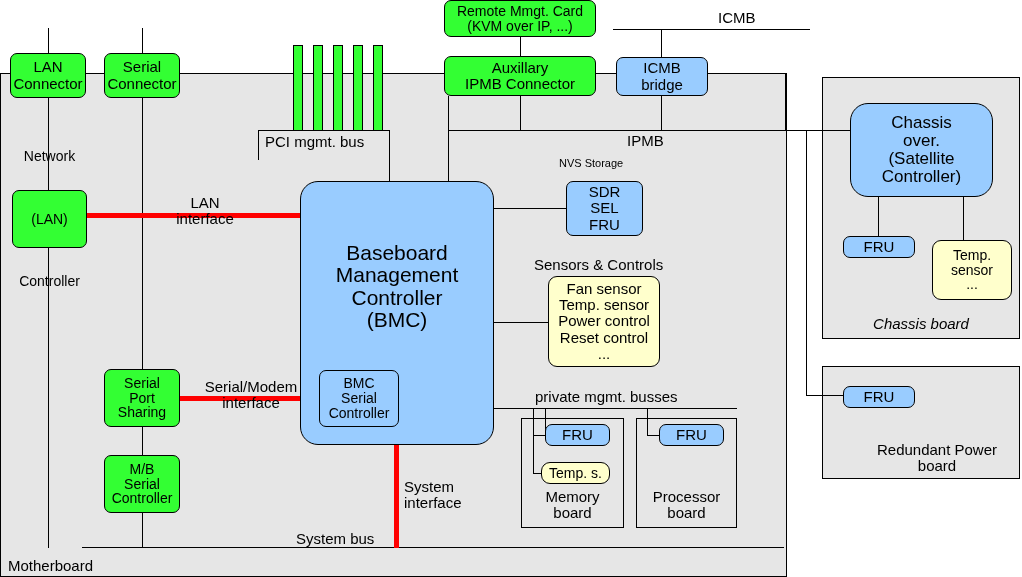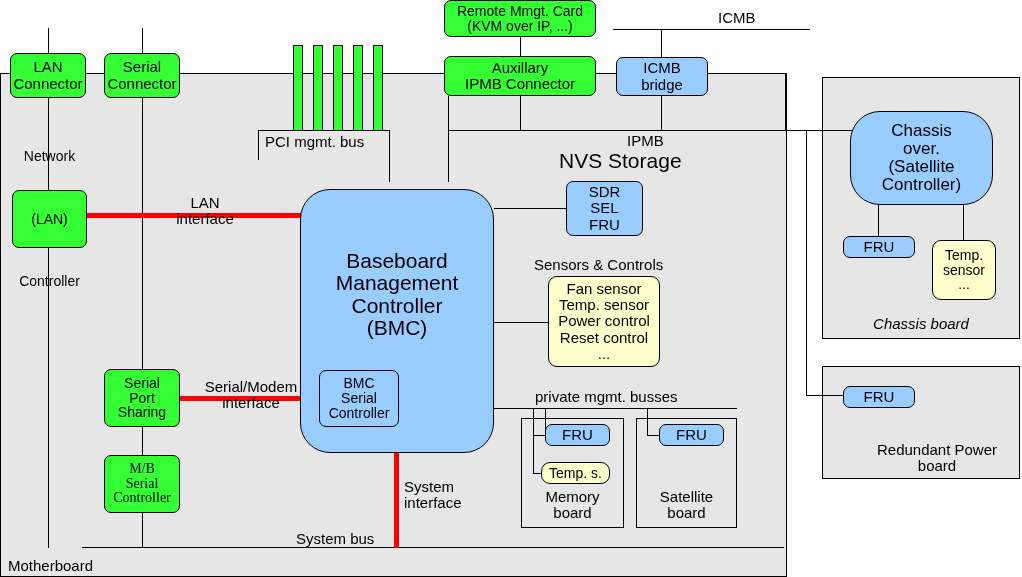--- a/index.html
+++ b/index.html
@@ -41,21 +41,21 @@
     align-items: center;
     justify-content: center;
     text-align: center;
     line-height: 1.07;
     color: #000000;
     white-space: nowrap;
   }
   .green  { background: #33ff33; border-radius: 7px; }
   .blue   { background: #99ccff; border-radius: 7px; }
   .yellow { background: #ffffcc; border-radius: 9px; }
-  .bmc    { background: #99ccff; border-radius: 30px; margin-top: 8px; }
+  .bmc    { background: #99ccff; border-radius: 18px; }
 
   .line {
     position: absolute;
     background: #000000;
   }
   .hline { height: 1px; }
   .vline { width: 1px; }
   .red {
     position: absolute;
     background: #ff0000;
@@ -200,40 +200,40 @@
     <div>(LAN)</div>
     <div>Controller</div>
   </div>
 
   <div class="node green" style="left:104px; top:369px; width:76px; height:58px; font-size:14px;">
     <div>Serial</div>
     <div>Port</div>
     <div>Sharing</div>
   </div>
 
-  <div class="node green" style="left:104px; top:455px; width:76px; height:58px; font-size:14px;font-family:Liberation Serif, serif;">
+  <div class="node green" style="left:104px; top:455px; width:76px; height:58px; font-size:14px;">
     <div>M/B</div>
     <div>Serial</div>
     <div>Controller</div>
   </div>
 
   <div class="node bmc" style="left:300px; top:181px; width:194px; height:264px; font-size:21px; justify-content:flex-start; padding-top:60px;">
     <div>Baseboard</div>
     <div>Management</div>
     <div>Controller</div>
     <div>(BMC)</div>
   </div>
 
   <div class="node blue" style="left:319px; top:370px; width:80px; height:57px; font-size:14px;">
     <div>BMC</div>
     <div>Serial</div>
     <div>Controller</div>
   </div>
 
-  <div class="caption" style="left:559px; top:150px; font-size:21px;">NVS Storage</div>
+  <div class="caption" style="left:559px; top:158px; font-size:11px;">NVS Storage</div>
   <div class="node blue" style="left:566px; top:181px; width:77px; height:55px; font-size:15px;">
     <div>SDR</div>
     <div>SEL</div>
     <div>FRU</div>
   </div>
 
   <div class="caption" style="left:534px; top:257px; font-size:15px;">Sensors &amp; Controls</div>
   <div class="node yellow" style="left:548px; top:276px; width:112px; height:91px; font-size:15px;">
     <div>Fan sensor</div>
     <div>Temp. sensor</div>
@@ -250,34 +250,34 @@
   </div>
   <div class="caption center" style="left:521px; top:489px; width:103px; font-size:15px;">
     <div>Memory</div>
     <div>board</div>
   </div>
 
   <div class="node blue" style="left:659px; top:424px; width:65px; height:22px; font-size:15px;">
     <div>FRU</div>
   </div>
   <div class="caption center" style="left:636px; top:489px; width:101px; font-size:15px;">
-    <div>Satellite</div>
+    <div>Processor</div>
     <div>board</div>
   </div>
 
   <div class="node bmc" style="left:850px; top:103px; width:143px; height:94px; font-size:17px;">
     <div>Chassis</div>
     <div>over.</div>
     <div>(Satellite</div>
     <div>Controller)</div>
   </div>
   <div class="node blue" style="left:843px; top:236px; width:72px; height:22px; font-size:15px;">
     <div>FRU</div>
   </div>
-  <div class="node yellow" style="left:932px; top:240px; width:64px; height:60px; font-size:14px;">
+  <div class="node yellow" style="left:932px; top:240px; width:80px; height:60px; font-size:14px;">
     <div>Temp.</div>
     <div>sensor</div>
     <div>...</div>
   </div>
   <div class="caption center" style="left:822px; top:316px; width:198px; font-size:15px;font-style:italic;">Chassis board</div>
 
   <div class="node blue" style="left:843px; top:386px; width:72px; height:22px; font-size:15px;">
     <div>FRU</div>
   </div>
   <div class="caption center" style="left:822px; top:442px; width:198px; font-size:15px;padding-left:16px;">

